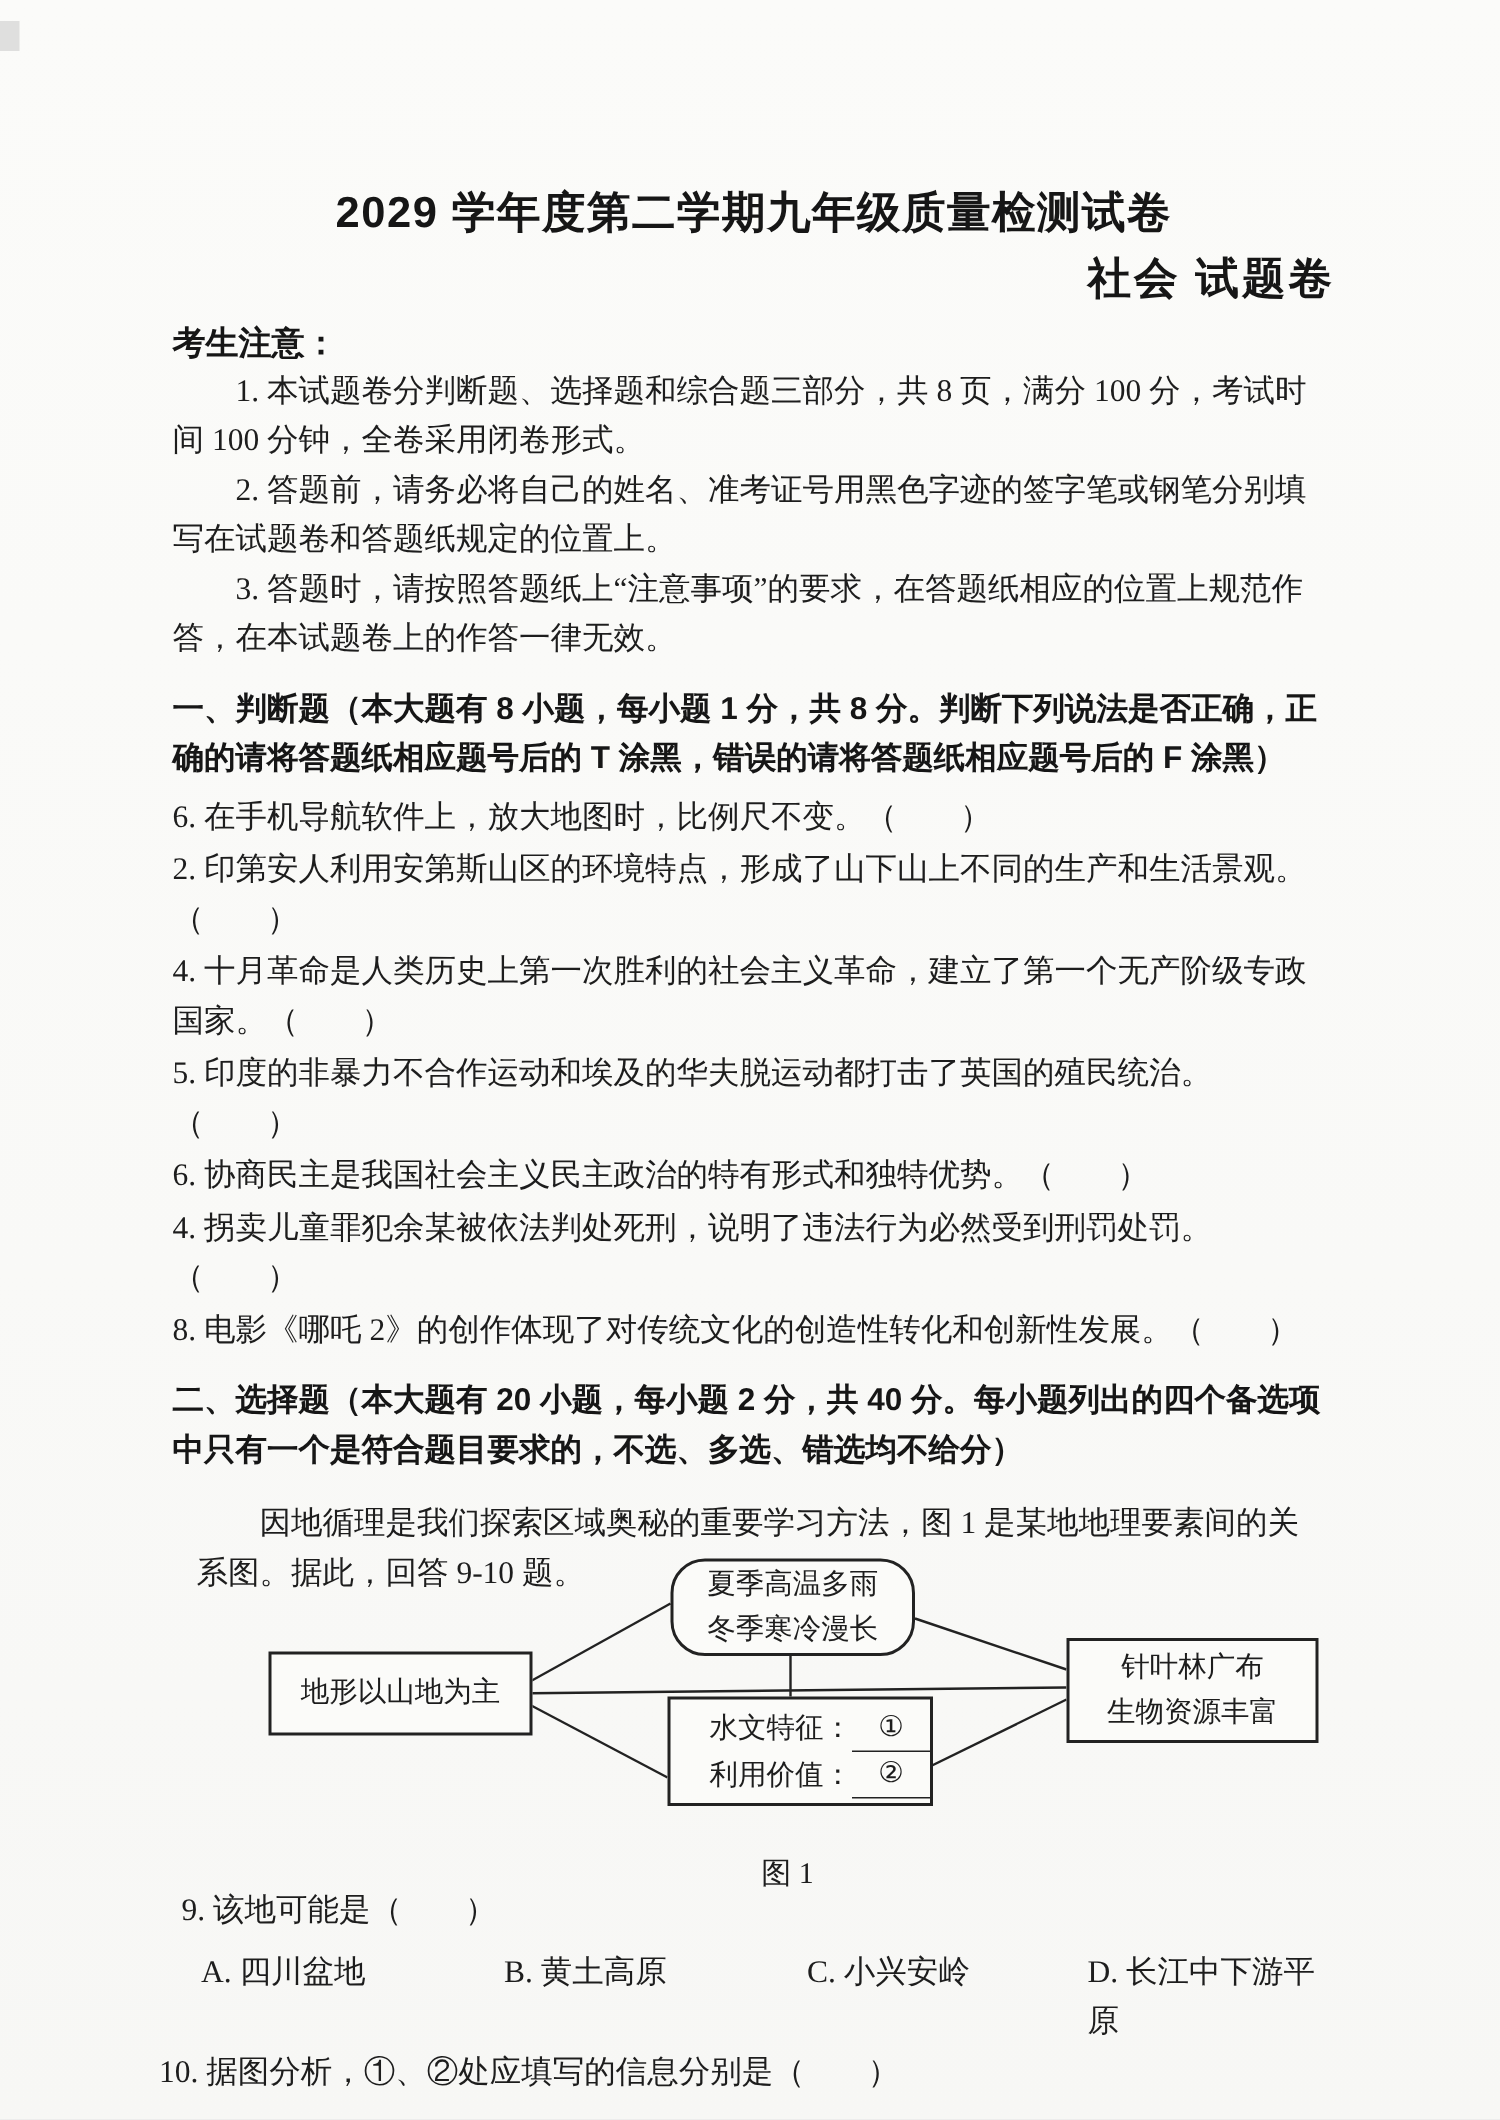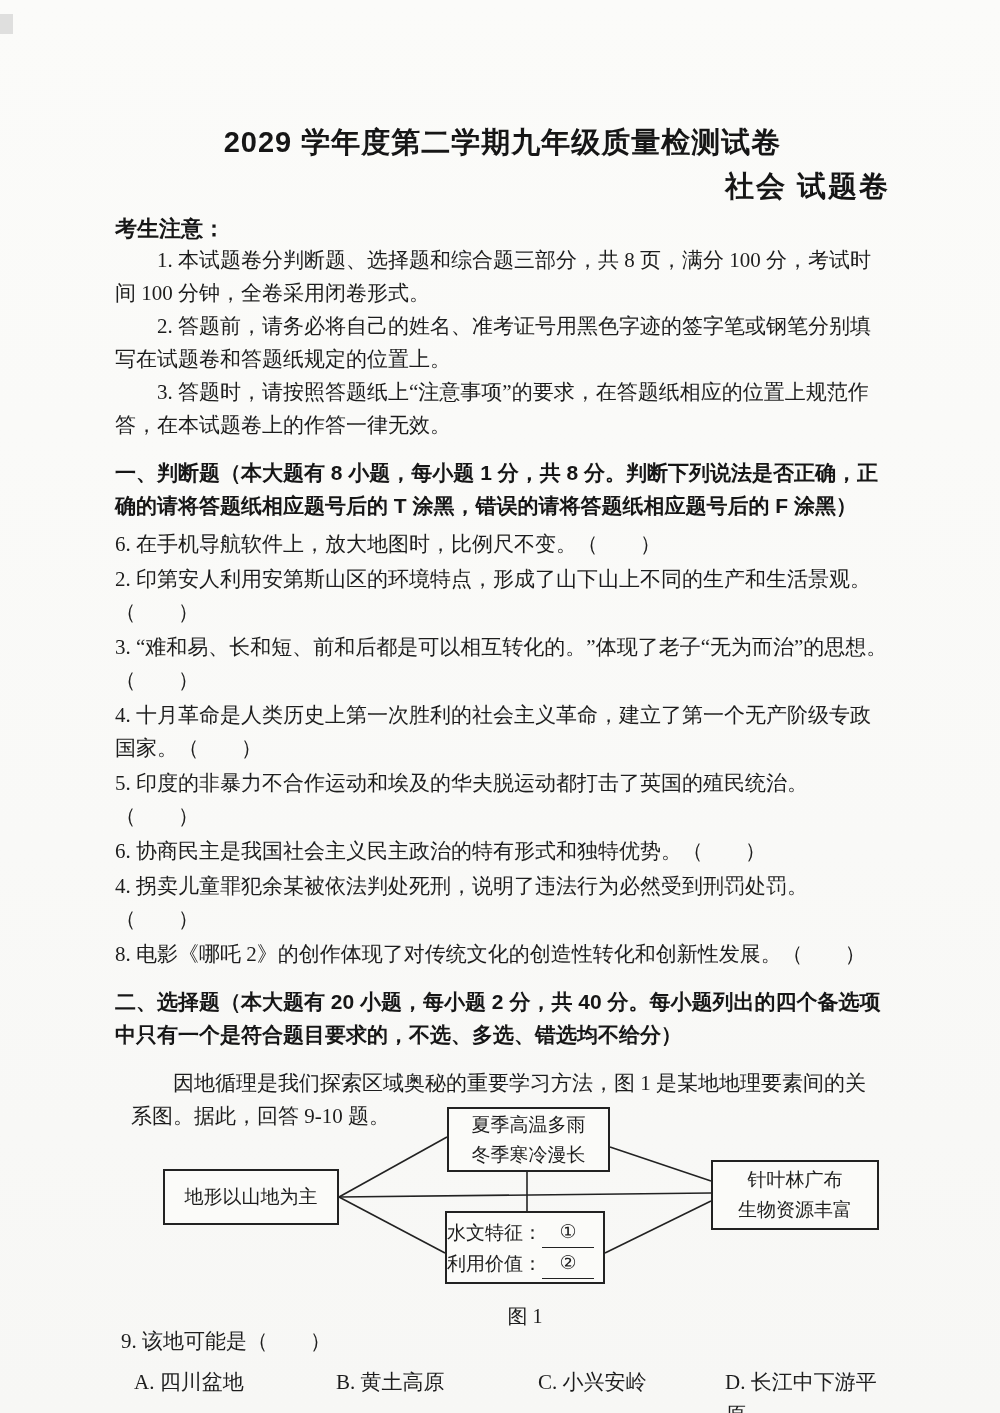--- a/index.html
+++ b/index.html
@@ -39,24 +39,24 @@
   .intro{margin:16px;text-indent:2em;line-height:33px;}
 
   
   .diagram{position:relative;width:775px;height:212px;margin-top:-42px;}
   .diagram svg{position:absolute;left:0;top:0;}
   .dbox{
     position:absolute;border:2px solid #222;background:#fbfbf9;
     display:flex;flex-direction:column;align-items:center;justify-content:center;
     font-size:19px;line-height:30px;text-align:center;box-sizing:border-box;
   }
-  .dbox-left  {left:48px; top:62px; width:176px;height:56px;}
-  .dbox-top   {left:332px;top:0;    width:163px;height:65px;}
+  .dbox-left  {left:64px; top:62px; width:176px;height:56px;}
+  .dbox-top   {left:332px;top:0;    width:163px;height:65px;border-radius:23px;}
   .dbox-right {left:596px;top:53px; width:168px;height:70px;}
-  .dbox-bottom{left:330px;top:104px;width:160px;height:73px;align-items:flex-start;padding-left:0;}
+  .dbox-bottom{left:330px;top:92px;width:177px;height:73px;align-items:flex-start;padding-left:26px;}
   .dbox-bottom .row{display:flex;align-items:flex-end;line-height:30px;}
   .blank{display:inline-block;min-width:52px;text-align:center;border-bottom:1.5px solid #222;}
   .fig-caption{position:absolute;left:330px;top:196px;width:160px;text-align:center;font-size:20px;}
 
   .stem9{margin:6px 0 0 6px;line-height:33px;}
   .opts4{display:grid;grid-template-columns:202px 202px 187px auto;padding-left:19px;line-height:33px;margin-top:8px;}
   .stem10{margin:1px 0 0 -9px;line-height:33px;}
 </style>
 </head>
 <body>
@@ -68,21 +68,20 @@
   <h2 class="subtitle">社会 试题卷</h2>
 
   <div class="notice-heading">考生注意：</div>
   <p class="notice">1. 本试题卷分判断题、选择题和综合题三部分，共 8 页，满分 100 分，考试时间 100 分钟，全卷采用闭卷形式。</p>
   <p class="notice">2. 答题前，请务必将自己的姓名、准考证号用黑色字迹的签字笔或钢笔分别填写在试题卷和答题纸规定的位置上。</p>
   <p class="notice">3. 答题时，请按照答题纸上“注意事项”的要求，在答题纸相应的位置上规范作答，在本试题卷上的作答一律无效。</p>
 
   <p class="sec-heading">一、判断题（本大题有 8 小题，每小题 1 分，共 8 分。判断下列说法是否正确，正确的请将答题纸相应题号后的 T 涂黑，错误的请将答题纸相应题号后的 F 涂黑）</p>
   <p class="q">6. 在手机导航软件上，放大地图时，比例尺不变。（　　）</p>
   <p class="q">2. 印第安人利用安第斯山区的环境特点，形成了山下山上不同的生产和生活景观。（　　）</p>
-  <p class="q">3. “难和易、长和短、前和后都是可以相互转化的。”体现了老子“无为而治”的思想。（　　）</p>
   <p class="q">4. 十月革命是人类历史上第一次胜利的社会主义革命，建立了第一个无产阶级专政国家。（　　）</p>
   <p class="q">5. 印度的非暴力不合作运动和埃及的华夫脱运动都打击了英国的殖民统治。（　　）</p>
   <p class="q">6. 协商民主是我国社会主义民主政治的特有形式和独特优势。（　　）</p>
   <p class="q">4. 拐卖儿童罪犯余某被依法判处死刑，说明了违法行为必然受到刑罚处罚。（　　）</p>
   <p class="q">8. 电影《哪吒 2》的创作体现了对传统文化的创造性转化和创新性发展。（　　）</p>
 
   <p class="sec-heading">二、选择题（本大题有 20 小题，每小题 2 分，共 40 分。每小题列出的四个备选项中只有一个是符合题目要求的，不选、多选、错选均不给分）</p>
   <p class="intro">因地循理是我们探索区域奥秘的重要学习方法，图 1 是某地地理要素间的关系图。据此，回答 9-10 题。</p>
 
   <div class="diagram">

